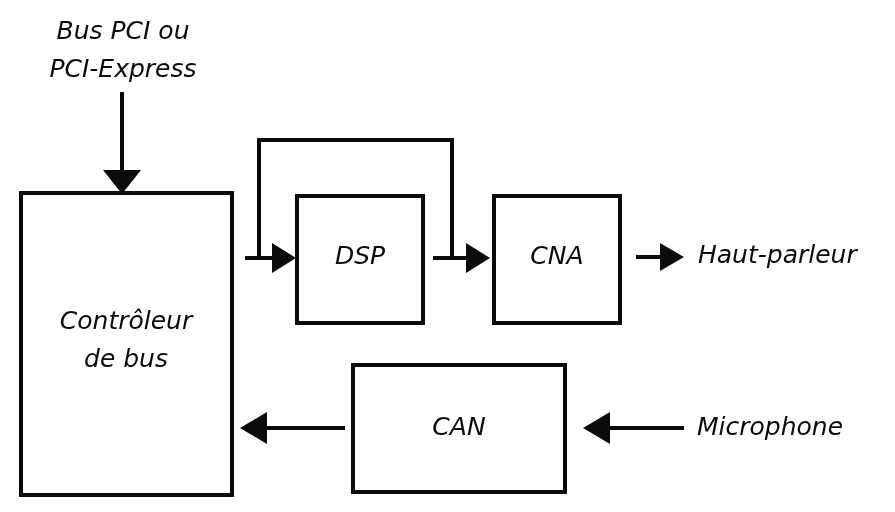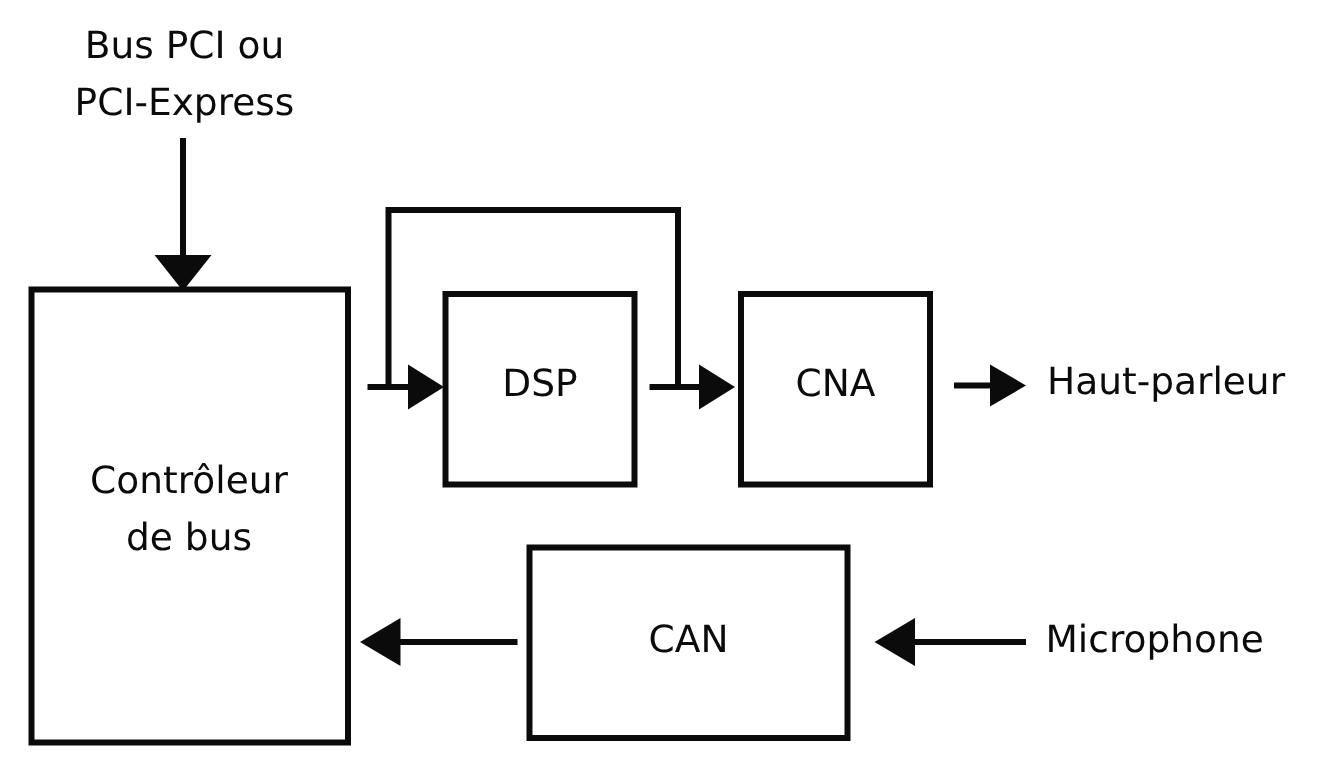--- a/index.html
+++ b/index.html
@@ -7,20 +7,21 @@
     padding: 0;
     background: #ffffff;
   }
   #diagram-root {
     position: relative;
     width: 895px;
     height: 512px;
     background: #ffffff;
     overflow: hidden;
     font-family: "DejaVu Sans", "Liberation Sans", sans-serif;
+    font-style: italic;
   }
   #diagram-svg {
     position: absolute;
     left: 0;
     top: 0;
     width: 895px;
     height: 512px;
   }
   .box-label, .free-label {
     fill: #0b0b0b;

